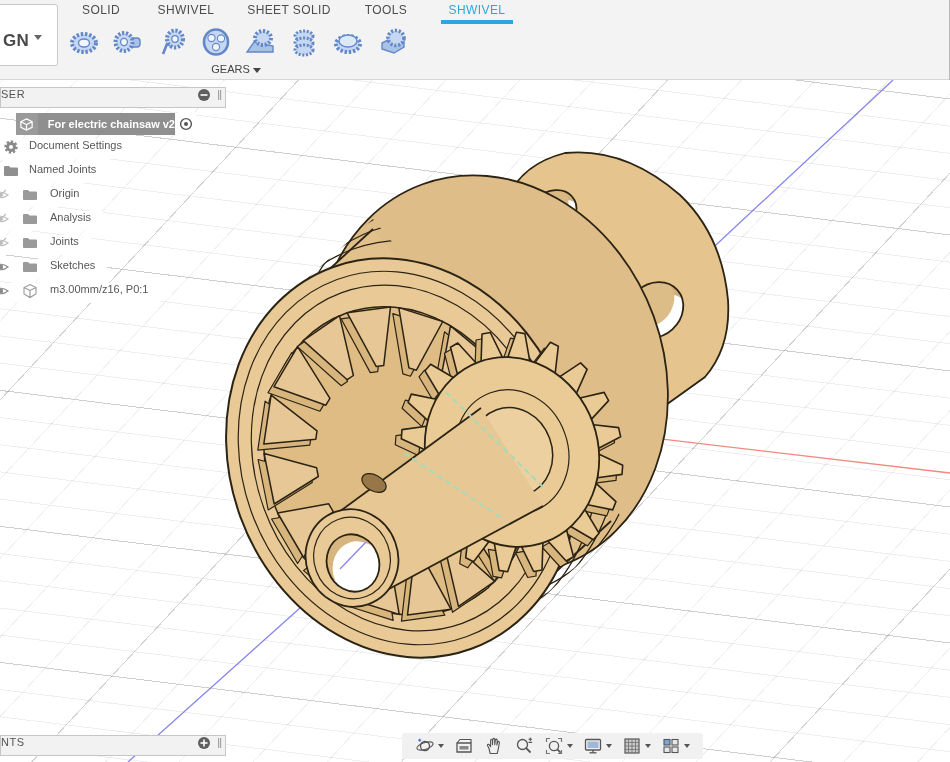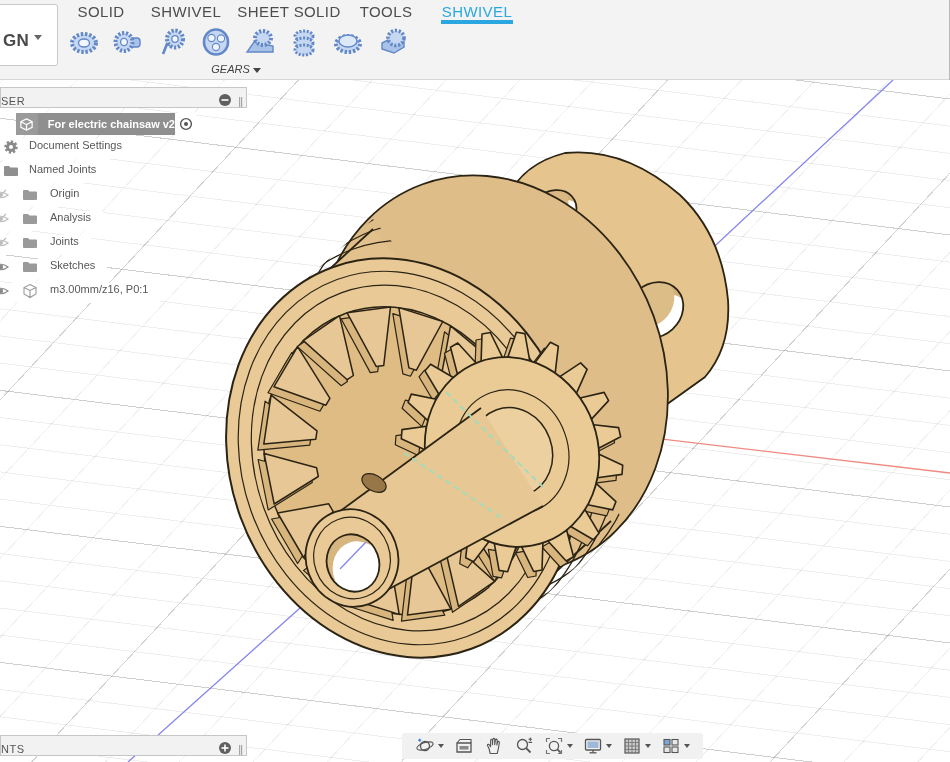--- a/index.html
+++ b/index.html
@@ -9,48 +9,48 @@
 
   
   .ribbon { position:absolute; top:0; left:0; width:100%; height:80px;
     background:#f3f3f3; border-bottom:1px solid #d6d6d6; z-index:30; }
   .workspace-box { position:absolute; left:-14px; top:4px; width:72px; height:62px;
     background:#fff; border:1px solid #c9c9c9; border-radius:3px; }
   .workspace-label { position:absolute; left:16px; top:26px; font-size:17px; font-weight:bold;
     color:#4a4a4a; letter-spacing:.3px; }
   .workspace-caret { position:absolute; left:47px; top:30px; width:0; height:0;
     border-left:4px solid transparent; border-right:4px solid transparent; border-top:5px solid #666; }
-  .tab { position:absolute; top:3px; transform:translateX(-50%); font-size:15px; color:#4d4d4d;
+  .tab { position:absolute; top:3px; transform:translateX(-50%); font-size:12px; color:#4d4d4d;
     letter-spacing:.4px; white-space:nowrap; cursor:default; }
   .tab.active { color:#29a8e0; }
   .tab-underline { position:absolute; left:441px; top:20px; width:72px; height:4px; background:#2aa6e0; }
   .tool-row { position:absolute; top:23px; left:66px; display:flex; gap:8px; }
   .tool-btn { width:36px; height:37px; display:flex; align-items:center; justify-content:center; }
   .group-label { position:absolute; top:63px; left:196px; width:80px; text-align:center;
-    font-size:11px; color:#444;font-style:italic; }
+    font-size:11px; color:#444; }
   .group-caret { display:inline-block; width:0; height:0; border-left:4px solid transparent;
     border-right:4px solid transparent; border-top:5px solid #444; margin-left:3px; }
 
   
   .viewport { position:absolute; top:80px; left:0; width:950px; height:682px; overflow:hidden; background:#fff; }
   .grid-a, .grid-b { position:absolute; left:-45%; top:-45%; width:190%; height:190%; }
   .grid-a { transform:rotate(7deg);
     background-image:
       repeating-linear-gradient(to bottom, rgba(90,90,90,.10) 0 1px, transparent 1px 27px),
       repeating-linear-gradient(to bottom, rgba(80,80,80,.20) 0 1px, transparent 1px 135px); }
   .grid-b { transform:rotate(43deg);
     background-image:
       repeating-linear-gradient(to right, rgba(90,90,90,.09) 0 1px, transparent 1px 54px),
       repeating-linear-gradient(to right, rgba(80,80,80,.18) 0 1px, transparent 1px 270px); }
   .model-svg { position:absolute; left:0; top:0; }
 
   
   .browser { position:absolute; left:0; top:87px; z-index:40; }
-  .panel-bar { width:247px; height:21px; background:#f2f2f2; border:1px solid #c6c6c6;
-    display:flex; align-items:flex-end; font-size:11px; color:#555; letter-spacing:.5px; }
+  .panel-bar { width:226px; height:21px; background:#f2f2f2; border:1px solid #c6c6c6;
+    display:flex; align-items:flex-start; font-size:11px; color:#555; letter-spacing:.5px; }
   .panel-bar .bar-label { flex:0 0 auto; }
   .panel-bar .bar-spacer { flex:1; }
   .grip { color:#909090; font-size:11px; margin:0 4px 0 6px; letter-spacing:-1px; }
   .root-row { margin-top:5px; display:flex; height:22px; width:196px;padding-left:16px; }
   .root-icon-cell { width:24px; height:22px; background:#9a9a9a; display:flex; align-items:center; justify-content:center; }
   .root-label { width:150px; height:22px; background:#8f8f8f; color:#fff; font-size:11px; font-weight:bold;
     display:flex; align-items:center; padding-left:10px; white-space:nowrap; }
   .root-radio { width:22px; height:22px; background:#fff; display:flex; align-items:center; justify-content:center; margin-left:1px; }
   .b-row { display:flex; height:20px; margin-top:4px; background:#fff;
     width:fit-content; padding-right:12px; white-space:nowrap; font-size:11px; color:#575757; }

